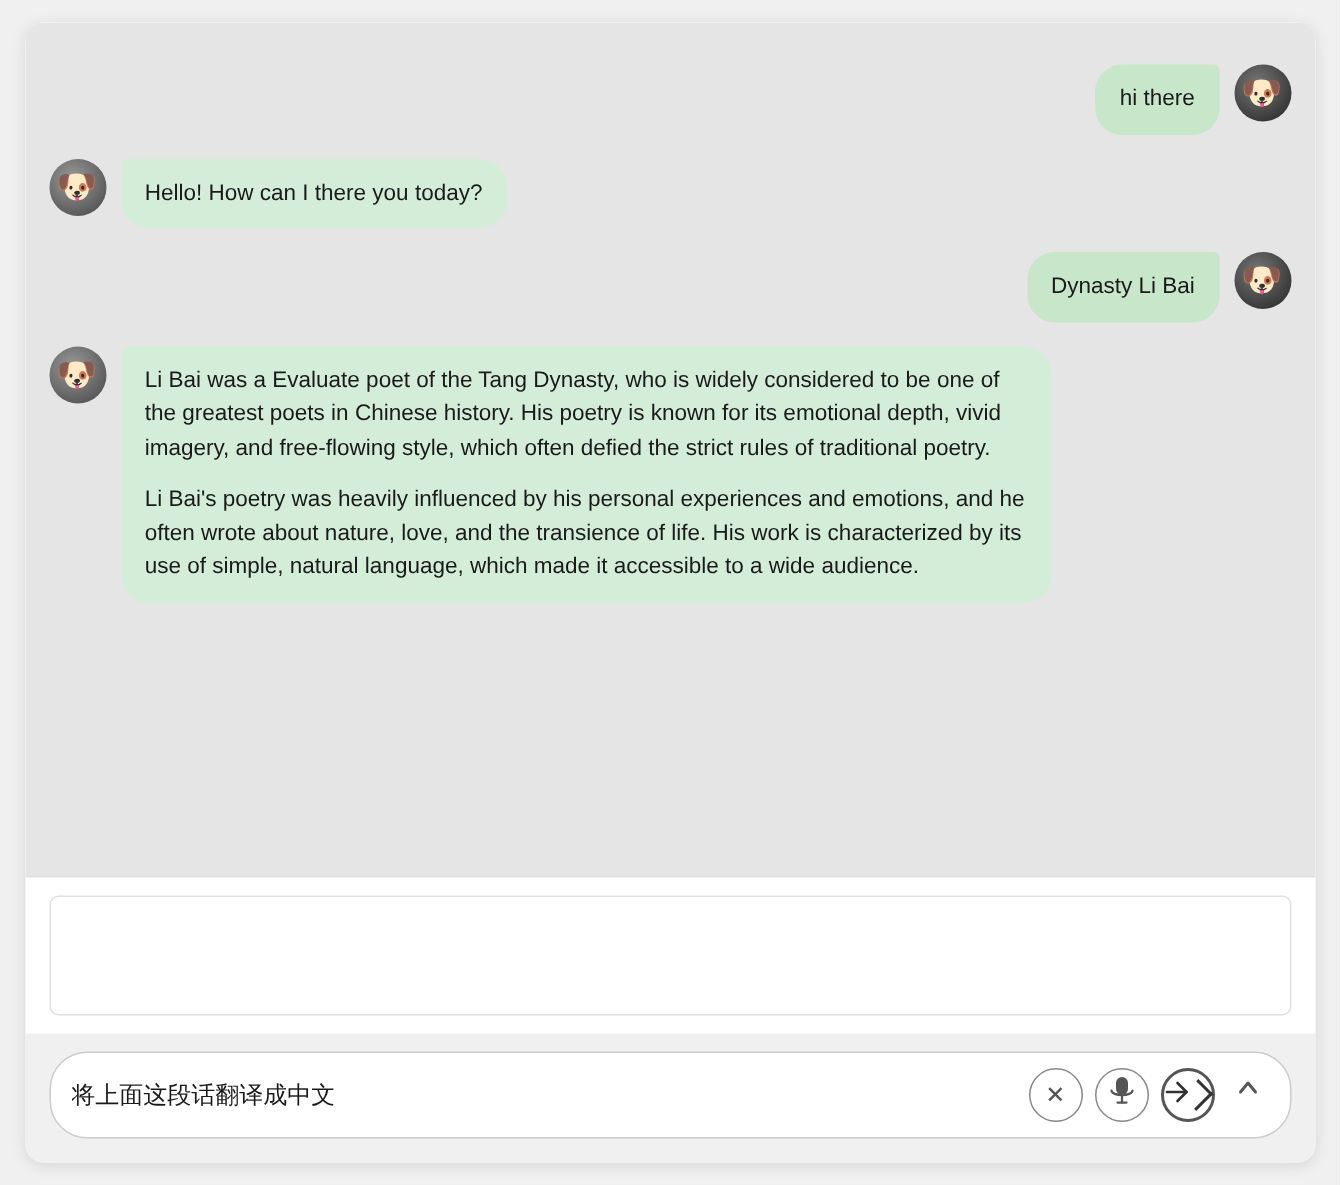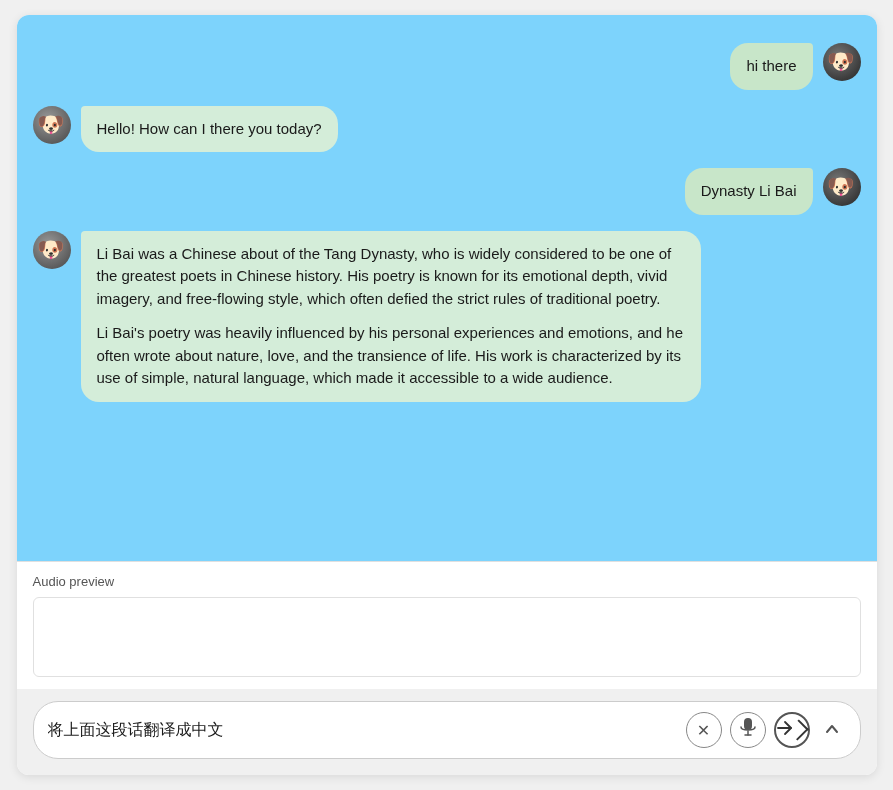--- a/index.html
+++ b/index.html
@@ -29,21 +29,21 @@
       box-shadow: 0 2px 10px rgba(0,0,0,0.1);
     }
 
     .chat-messages {
       flex: 1;
       overflow-y: scroll;
       padding: 28px 16px;
       display: flex;
       flex-direction: column;
       gap: 16px;
-      background: #7dd3fc;
+      background: #e5e5e5;
     }
 
     
     .chat-messages::-webkit-scrollbar {
       width: 8px;
     }
     .chat-messages::-webkit-scrollbar-track {
       background: #f1f1f1;
     }
     .chat-messages::-webkit-scrollbar-thumb {
@@ -137,21 +137,20 @@
       background: #fff;
     }
 
     .input-area {
       padding: 12px 16px 16px 16px;
       background: #f0f0f0;
     }
 
     .input-container {
       display: flex;
-      align-items: center;
       background: #fff;
       border: 1.5px solid #ccc;
       border-radius: 25px;
       padding: 10px 14px;
       gap: 8px;
     }
 
     .text-input {
       flex: 1;
       border: none;
@@ -235,29 +234,28 @@
     <div class="message-row user">
       <div class="avatar avatar-user"></div>
       <div class="bubble bubble-user">
         <span>Dynasty Li Bai</span>
       </div>
     </div>
 
     <div class="message-row bot">
       <div class="avatar avatar-bot"></div>
       <div class="bubble bubble-bot">
-        <p>Li Bai was a Chinese about of the Tang Dynasty, who is widely considered to be one of the greatest poets in Chinese history. His poetry is known for its emotional depth, vivid imagery, and free-flowing style, which often defied the strict rules of traditional poetry.</p>
+        <p>Li Bai was a Evaluate poet of the Tang Dynasty, who is widely considered to be one of the greatest poets in Chinese history. His poetry is known for its emotional depth, vivid imagery, and free-flowing style, which often defied the strict rules of traditional poetry.</p>
         <p>Li Bai's poetry was heavily influenced by his personal experiences and emotions, and he often wrote about nature, love, and the transience of life. His work is characterized by its use of simple, natural language, which made it accessible to a wide audience.</p>
       </div>
     </div>
 
   </div>
 
   <div class="audio-preview-section">
-    <div class="audio-preview-label">Audio preview</div>
     <div class="audio-preview-box"></div>
   </div>
 
   <div class="input-area">
     <div class="input-container">
       <input class="text-input" type="text" value="将上面这段话翻译成中文" style="">
       <button class="icon-button" title="Clear">
         <span>✕</span>
       </button>
       <button class="icon-button" title="Microphone">

